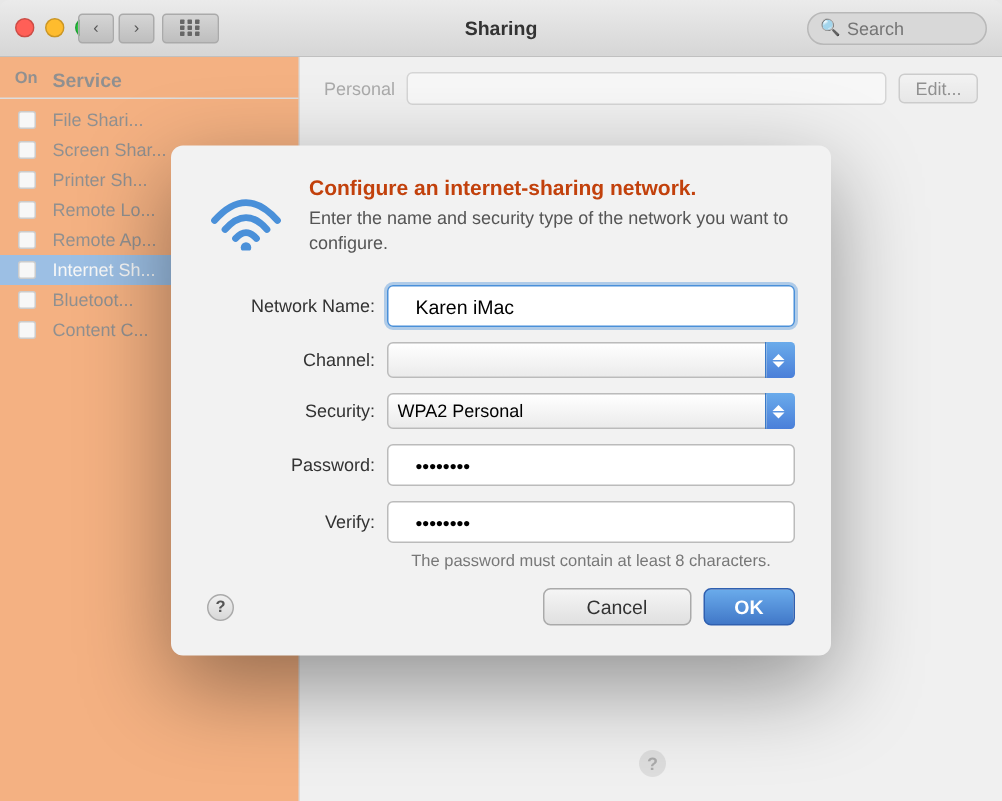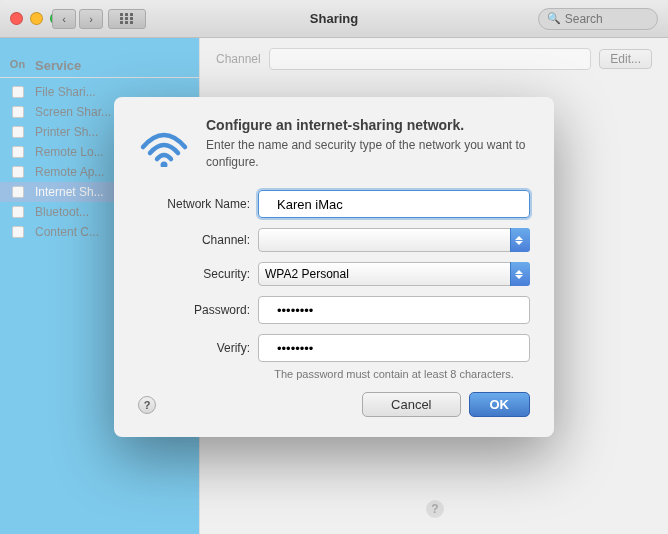--- a/index.html
+++ b/index.html
@@ -117,22 +117,22 @@
     
     .main-content {
       display: flex;
       height: calc(534px - 38px);
       background: #f0f0f0;
     }
 
     
     .sidebar {
       width: 200px;
-      background: #0ea5e9;
-      padding: 18px 0;
+      background: #f97316;
+      padding: 6px 0;
       border-right: 1px solid #ccc;
     }
     .col-headers {
       display: flex;
       padding: 2px 0 4px 0;
       border-bottom: 1px solid #ccc;
       margin: 0 0 4px 0;
     }
     .col-on {
       width: 35px;
@@ -314,21 +314,21 @@
       width: 52px;
       height: 46px;
     }
 
     .dialog-title-area {
       flex: 1;
     }
     .dialog-title {
       font-size: 14px;
       font-weight: 700;
-      color: #404040;
+      color: #c2410c;
       margin-bottom: 4px;
     }
     .dialog-subtitle {
       font-size: 12px;
       color: #555;
       line-height: 1.4;
     }
 
     
     .form-row {
@@ -551,21 +551,21 @@
         <div class="cb-col">
             <div class="cb"></div>
           </div>
         <span class="item-label">Content C...</span>
       </li>
     </ul>
   </div>
 
   <div class="right-panel bg-dimmed">
     <div class="computer-name-row">
-      <span class="cn-label">Channel</span>
+      <span class="cn-label">Personal</span>
       <input class="cn-input" style="">
       <button class="edit-btn">Edit...</button>
     </div>
 
     <div class="bottom-checkboxes" style="margin-top: 200px;">
       <div class="bottom-cb-row">
         <div class="bottom-cb"></div>
         <span class="bottom-cb-label">Bluetooth PAN</span>
       </div>
       <div class="bottom-cb-row">

